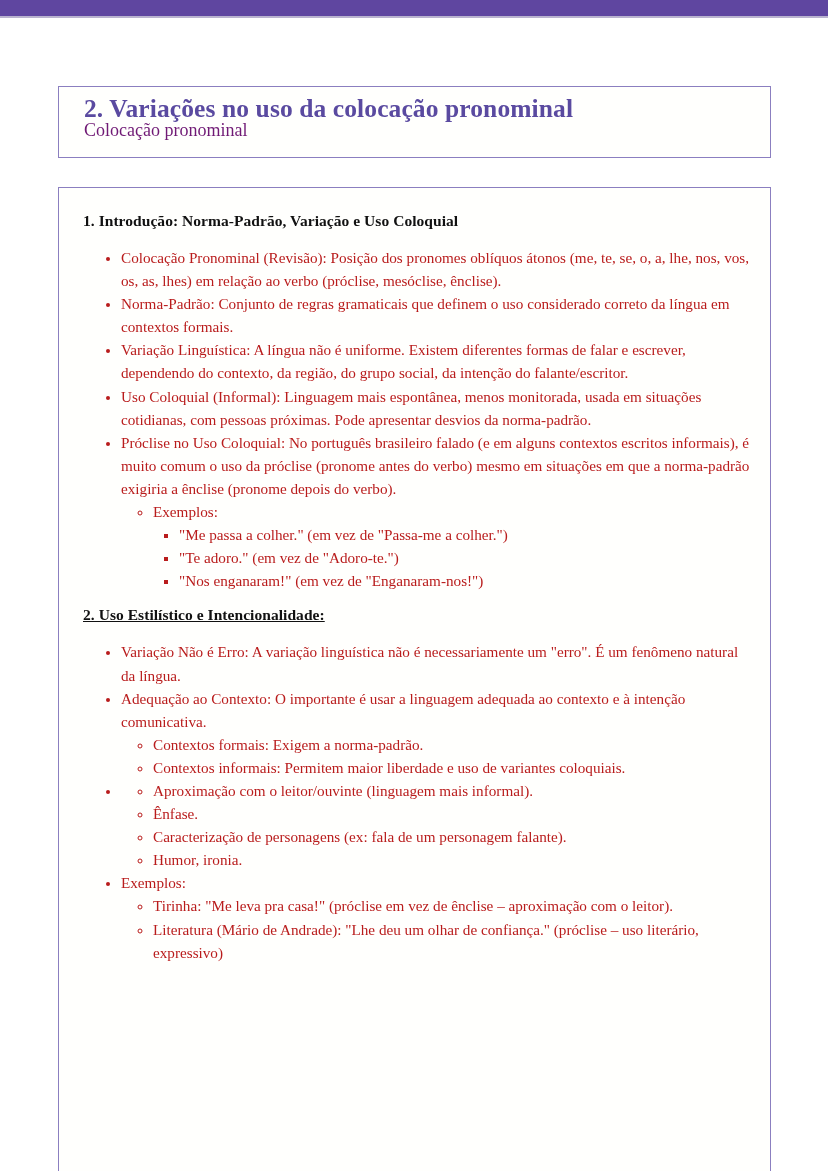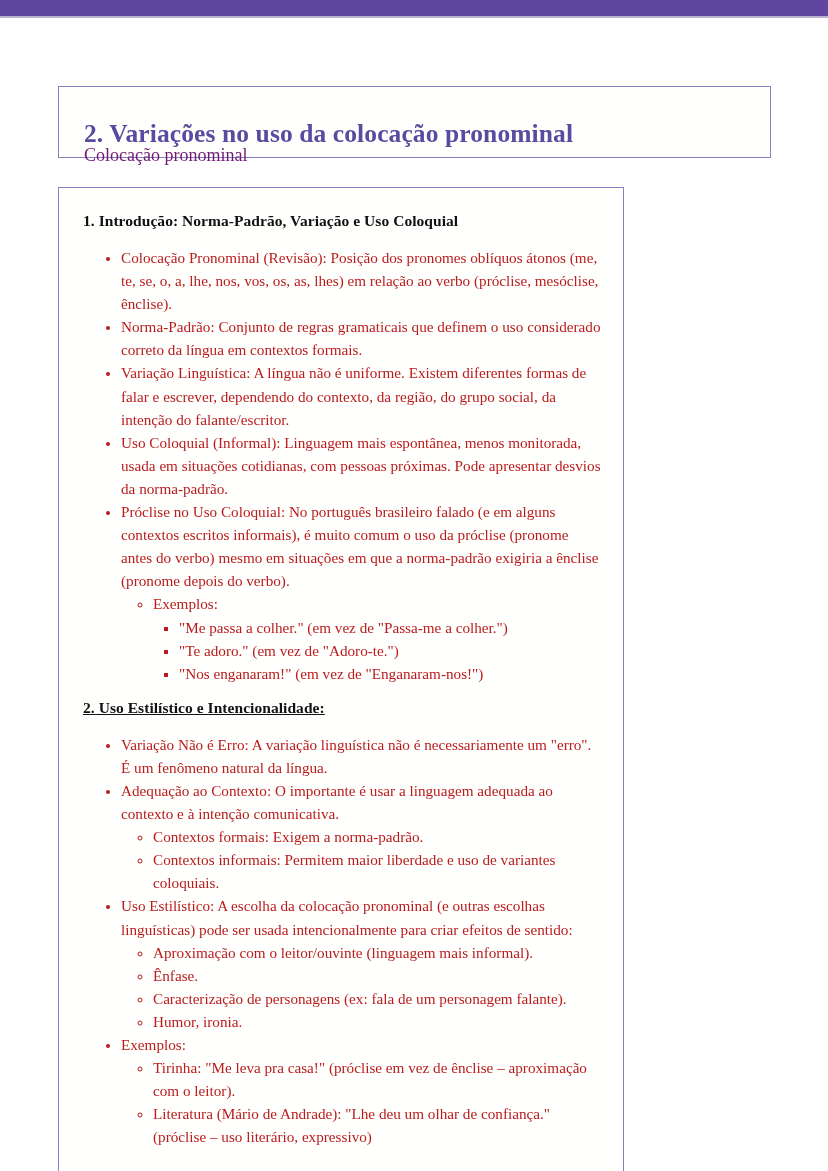--- a/index.html
+++ b/index.html
@@ -45,37 +45,36 @@
     background: #fffffd;
     padding: 8px 0 0 25px;
   }
   .doc-title {
     font-size: 25.5px;
     font-weight: bold;
     color: #5a4aa0;
     line-height: 1.08;
     letter-spacing: 0.1px;
     white-space: nowrap;
-    margin-top: 25px;
   }
   .doc-subtitle {
     font-size: 18px;
     font-weight: normal;
     color: #701a75;
     line-height: 1.1;
     margin-top: -2px;
     white-space: nowrap;
   }
 
   
   .content-box {
     position: absolute;
     left: 58px;
     top: 187px;
-    width: 566px;
+    width: 713px;
     height: 984px;
     border: 1.5px solid #8b7fc0;
     border-bottom: none;
     background: #fffffd;
     padding: 20px 20px 0 24px;
   }
 
   .section-heading {
     font-size: 15.5px;
     font-weight: bold;
@@ -144,21 +143,21 @@
           </ul></li>
       </ul>
       <div class="spacer-block"></div>
       <div class="section-heading second">2. Uso Estilístico e Intencionalidade:</div>
       <ul class="lvl1">
         <li><span>Variação Não é Erro: A variação linguística não é necessariamente um "erro". É um fenômeno natural da língua.</span></li>
         <li><span>Adequação ao Contexto: O importante é usar a linguagem adequada ao contexto e à intenção comunicativa.</span><ul class="lvl2">
             <li><span>Contextos formais: Exigem a norma-padrão.</span></li>
             <li><span>Contextos informais: Permitem maior liberdade e uso de variantes coloquiais.</span></li>
           </ul></li>
-        <li><span>Uso Estilístico: A escolha da colocação pronominal (e outras escolhas linguísticas) pode ser usada intencionalmente para criar efeitos de sentido:</span><ul class="lvl2">
+        <li><ul class="lvl2">
             <li><span>Aproximação com o leitor/ouvinte (linguagem mais informal).</span></li>
             <li><span>Ênfase.</span></li>
             <li><span>Caracterização de personagens (ex: fala de um personagem falante).</span></li>
             <li><span>Humor, ironia.</span></li>
           </ul></li>
         <li><span>Exemplos:</span><ul class="lvl2">
             <li><span>Tirinha: "Me leva pra casa!" (próclise em vez de ênclise – aproximação com o leitor).</span></li>
             <li><span>Literatura (Mário de Andrade): "Lhe deu um olhar de confiança." (próclise – uso literário, expressivo)</span></li>
           </ul></li>
       </ul>

